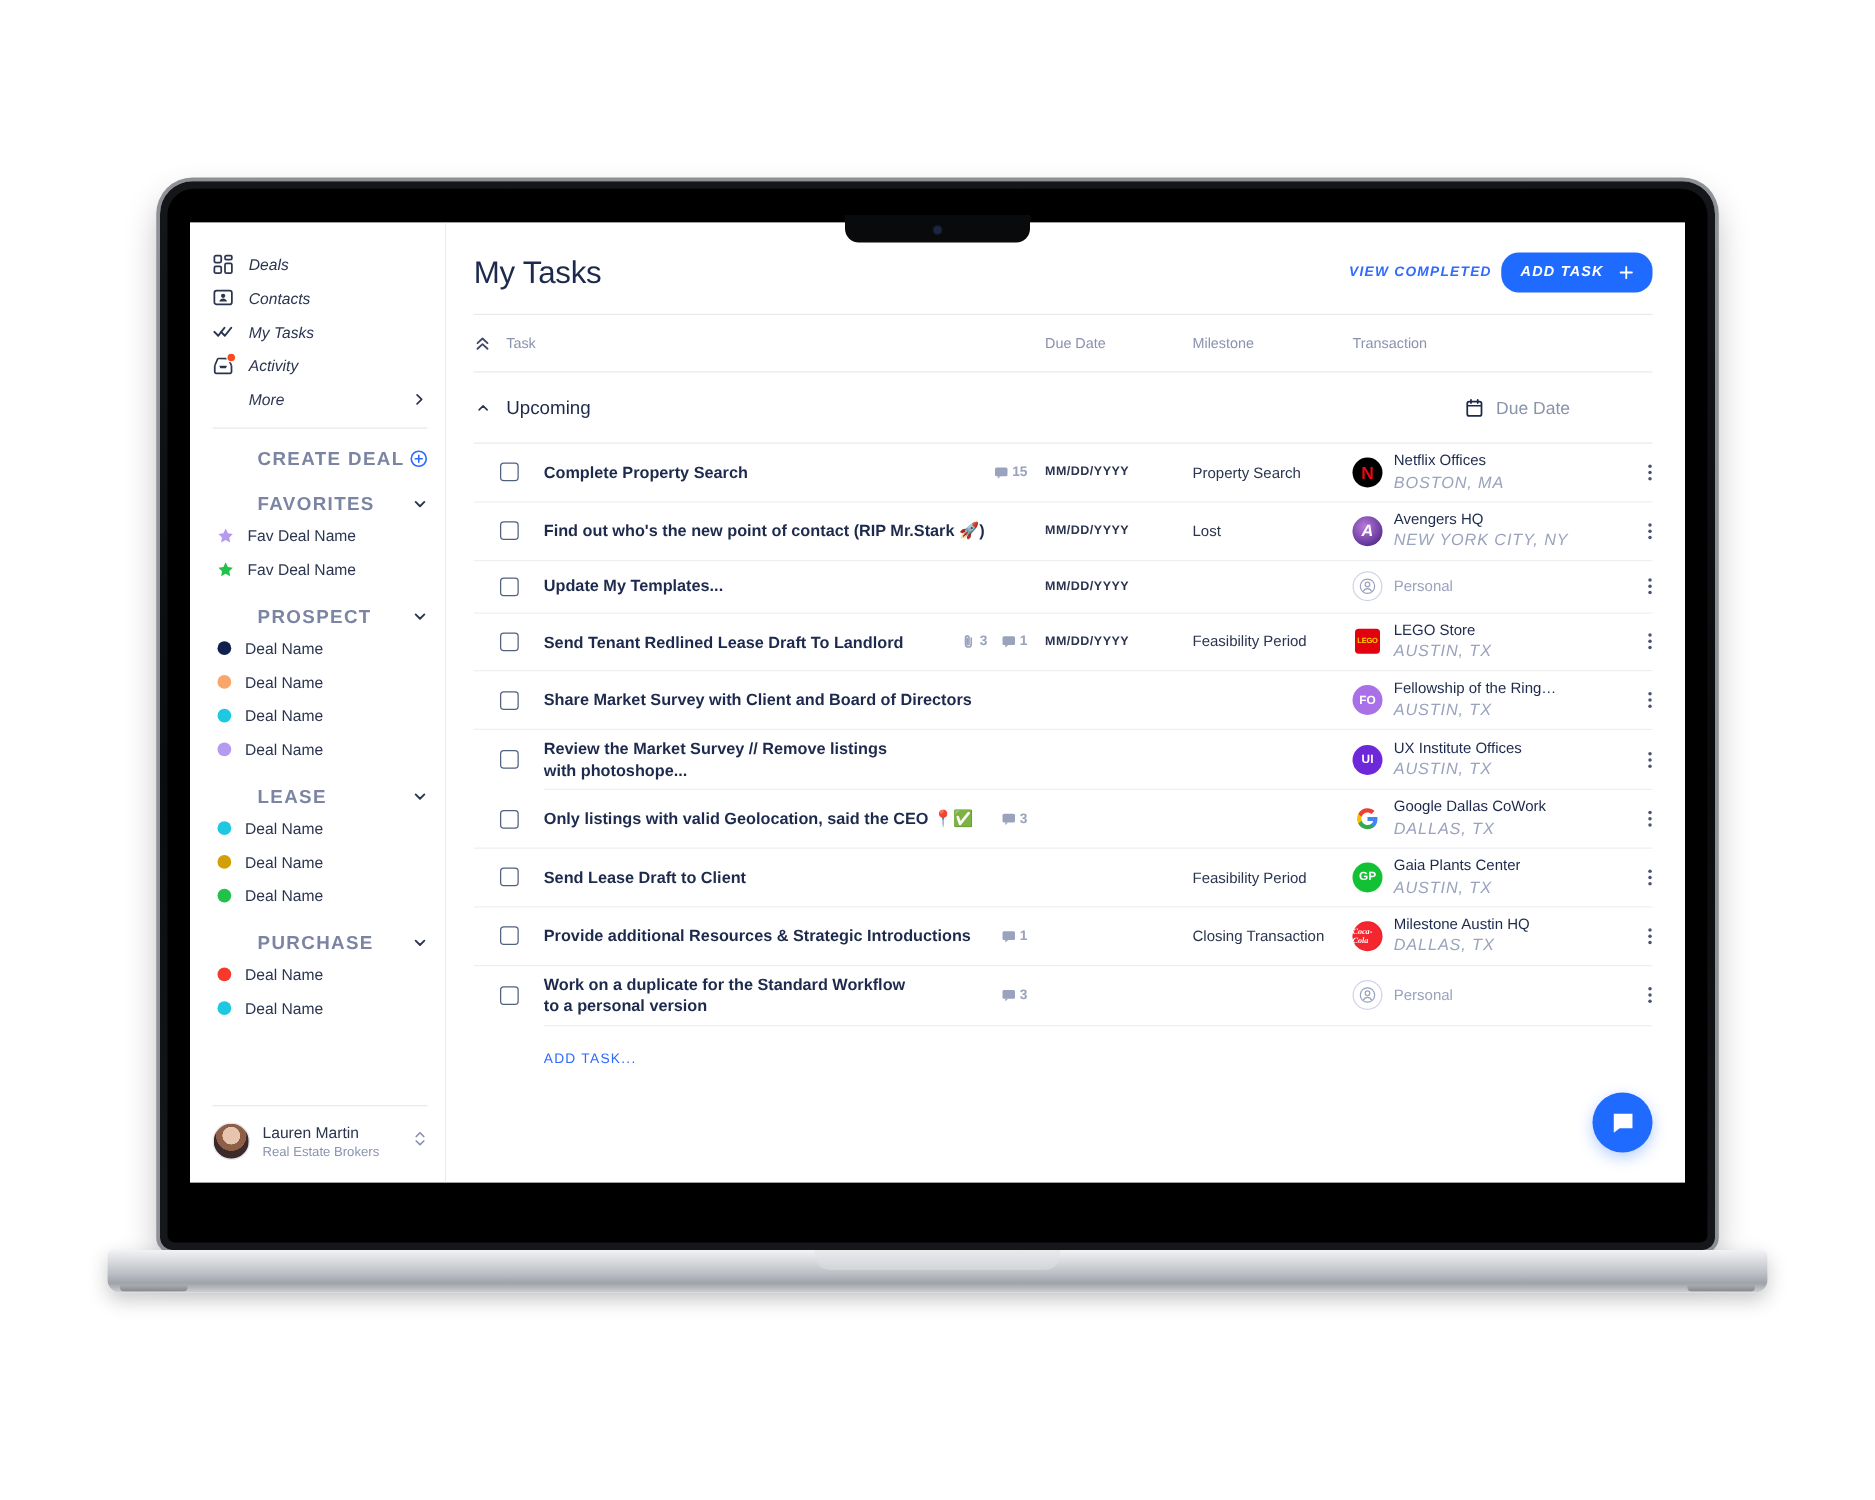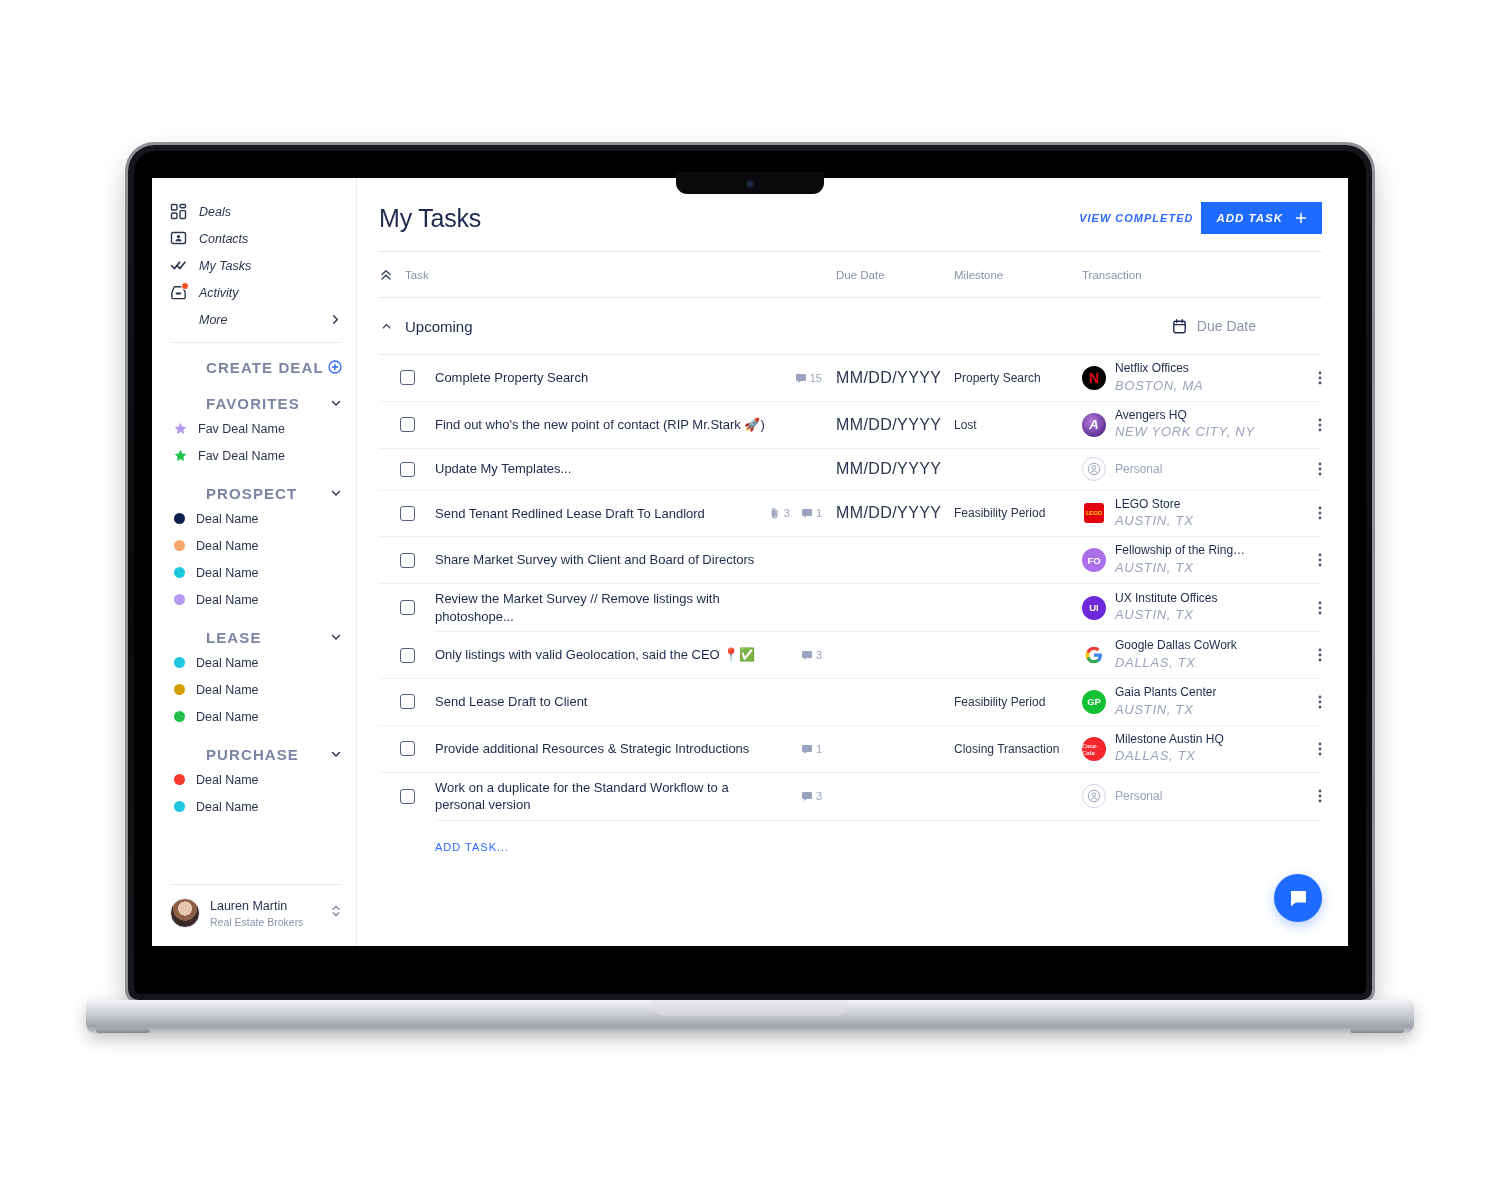--- a/index.html
+++ b/index.html
@@ -132,21 +132,21 @@
   
   .main { flex:1 1 auto; height:100%; background:#fff; display:flex; flex-direction:column; min-width:0; position:relative; }
   .main-head { display:flex; align-items:center; padding: 24px 26px 0 22px; }
   .page-title { font-size:25px; color:#1d2a4d; font-weight:400; letter-spacing:-.2px; }
   .head-actions { margin-left:auto; display:flex; align-items:center; gap:8px;font-style:italic; }
   .link-btn {
     font-size:11px; font-weight:700; letter-spacing:1px;
     color:#2f6bff; text-transform:uppercase;
   }
   .primary-btn {
-    background:#1f6bff; color:#fff; border-radius:0;
+    background:#1f6bff; color:#fff; border-radius:14px;
     font-size:11.5px; font-weight:700; letter-spacing:1px;
     padding: 10px 15px; display:flex; align-items:center; gap:12px;
     text-transform:uppercase;
   }
 
   .head-rule { height:1px; background:#e8eaef; margin:17px 26px 0 22px; }
 
   
   .tbl { padding: 0 26px 0 22px; }
   .col-head {
@@ -163,27 +163,27 @@
 
   .group-row { display:flex; align-items:center; height:56px; }
   .group-chev { width:14px; flex:0 0 14px; margin-right:12px; color:#2b3550; display:flex; align-items:center; justify-content:center;}
   .group-name { font-size:15px; color:#1d2a4d; }
   .group-right { margin-left:auto; display:flex; align-items:center; gap:9px; color:#8a93ad; font-size:14px; padding-right:66px; }
   .cal-ic { width:17px; height:17px; color:#1d2a4d; }
 
   .task-row { display:flex; align-items:center; min-height:41px; padding: 6px 0; }
   .tr-check { flex:0 0 56px; display:flex; align-items:center; justify-content:center; }
   .cbox { width:15px; height:15px; border:1.6px solid #52607f; border-radius:3px; }
-  .tr-main { flex:1 1 auto; min-width:0; display:flex; align-items:center; gap:8px; }
+  .tr-main { flex:1 1 auto; min-width:0; display:flex; align-items:center; gap:8px;font-weight:bold; }
   .tr-title { font-size:13px; color:#1d2a4d; line-height:1.35; }
   .meta { margin-left:auto; display:flex; align-items:center; gap:11px; padding-right:14px; }
   .meta-item { display:flex; align-items:center; gap:3px; color:#9aa3bd; font-size:11px; }
   .meta-ic { width:12px; height:12px; color:#9aa3bd; }
 
-  .tr-due { flex:0 0 118px; font-size:16px; font-weight:400; color:#2b3550; letter-spacing:.4px; }
+  .tr-due { flex:0 0 118px; font-size:10px; font-weight:700; color:#2b3550; letter-spacing:.4px; }
   .tr-mile { flex:0 0 128px; font-size:12px; color:#2b3550; }
   .tr-trans { flex:0 0 210px; display:flex; align-items:center; gap:9px; min-width:0; }
   .tr-menu { flex:0 0 30px; display:flex; justify-content:flex-end; color:#4a5470; }
 
   .logo-badge {
     width:24px; height:24px; border-radius:50%; flex:0 0 24px;
     display:flex; align-items:center; justify-content:center;
     font-size:9.5px; font-weight:700; color:#fff; overflow:hidden;
   }
   .tr-tname { font-size:12px; color:#1d2a4d; line-height:1.3; white-space:nowrap; overflow:hidden; text-overflow:ellipsis; }

